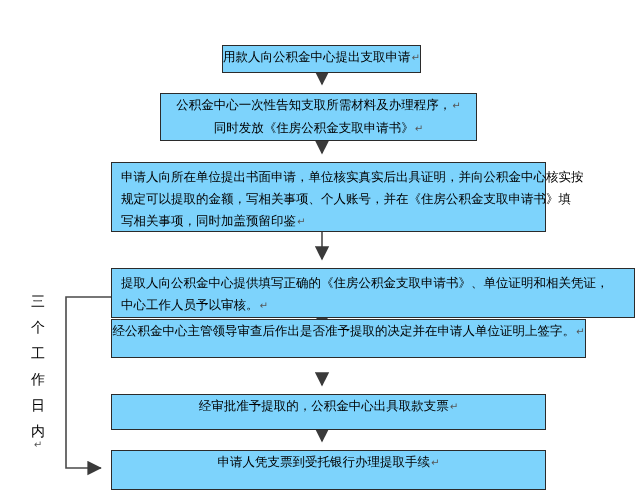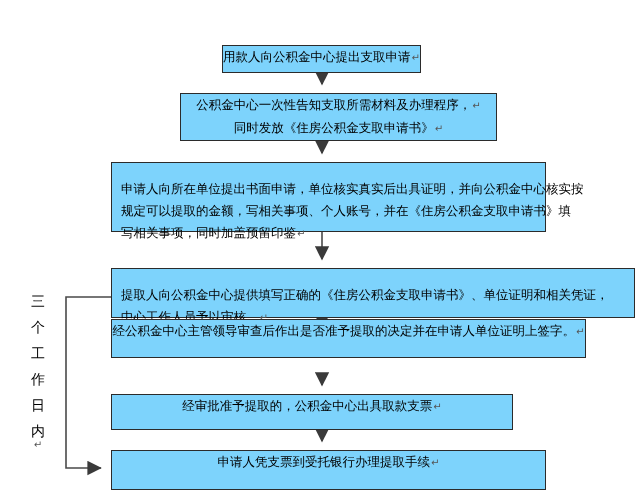--- a/index.html
+++ b/index.html
@@ -56,38 +56,38 @@
     justify-content: flex-start;
     font-size: 12.5px;
     line-height: 22px;
   }
   .node .line {
     display: block;
     white-space: nowrap;
   }
   .node.center .line { text-align: center; }
   .node.just {
-    padding: 15px 9px 3px 9px;
+    padding: 3px 9px 3px 9px;
   }
   .node.just .line { text-align: left; }
 
   .pm {
     font-size: 10px;
     color: #555;
     vertical-align: baseline;
     margin-left: 1px;
   }
 
   
   #node-1 { left: 222px; top: 45px;  width: 199px; height: 28px; }
-  #node-2 { left: 180px; top: 93px;  width: 317px; height: 48px; }
+  #node-2 { left: 160px; top: 93px;  width: 317px; height: 48px; }
   #node-3 { left: 111px; top: 162px; width: 435px; height: 70px; }
   #node-4 { left: 111px; top: 268px; width: 524px; height: 50px; }
   #node-5 { left: 111px; top: 319px; width: 475px; height: 39px; }
-  #node-6 { left: 111px; top: 394px; width: 402px; height: 36px; }
+  #node-6 { left: 111px; top: 394px; width: 435px; height: 36px; }
   #node-7 { left: 111px; top: 450px; width: 435px; height: 40px; }
 
   
   .side-label {
     position: absolute;
     left: 26px;
     top: 288px;
     width: 24px;
     text-align: center;
     font-size: 14px;

